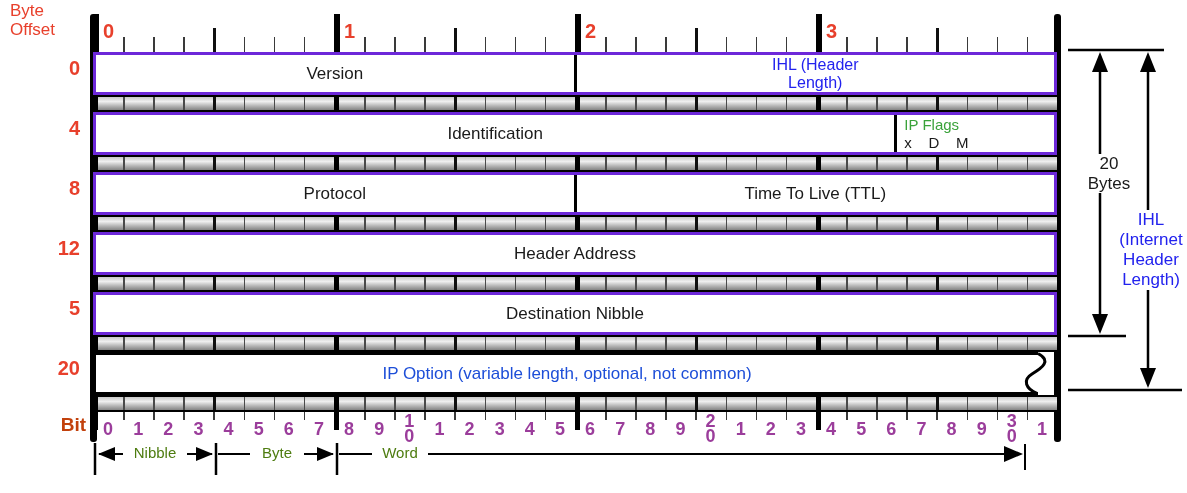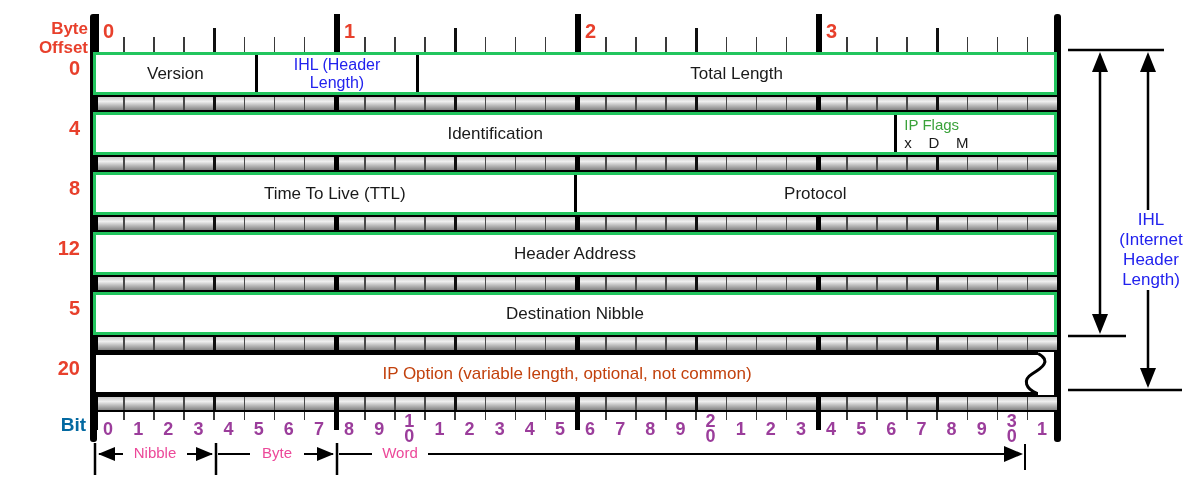--- a/index.html
+++ b/index.html
@@ -1,58 +1,58 @@
 <!DOCTYPE html>
 <html><head>
 <meta charset="utf-8">
 <style>
   * { margin:0; padding:0; box-sizing:border-box; }
   body { background:#fff; font-family:"Liberation Sans", sans-serif; }
   .canvas { position:relative; width:1187px; height:493px; background:#ffffff; overflow:hidden; }
 
   
   .red    { color:#e8402c; }
-  .purple { color:#0369a1; }
+  .purple { color:#c2410c; }
   .blue   { color:#2222ee; }
   .green  { color:#3aa23a; }
 
   .abs { position:absolute; }
 
   
-  .byte-offset-label { left:10px; top:20px; width:78px; text-align:right;
-    font-size:17px; font-weight:bold; line-height:1.1; }
+  .byte-offset-label { left:10px; top:2px; width:78px; text-align:left;
+    font-size:17px; font-weight:normal; line-height:1.1; }
   .bit-label { left:20px; top:414px; width:66px; text-align:right;
     font-size:19px; font-weight:bold; }
   .row-offset { width:74px; left:6px; text-align:right; font-size:20px; font-weight:bold; }
 
   
   .top-ruler { left:93px; top:14px; width:964px; height:38px; }
   .tick-layer { position:absolute; bottom:0; left:0; width:100%; }
   .t-bit    { height:15px; background:repeating-linear-gradient(90deg,#3a3a3a 0 1.5px,transparent 1.5px 30.125px); }
   .t-nibble { height:24px; background:repeating-linear-gradient(90deg,#101010 0 3px,transparent 3px 120.5px); }
   .t-byte   { height:38px; background:repeating-linear-gradient(90deg,#000 0 6px,transparent 6px 241px); }
   .byte-marker { position:absolute; top:6px; font-size:20px; font-weight:bold; }
 
   
   .vline { top:14px; width:7px; height:428px; background:#000; border-radius:3px; }
 
   
-  .row { left:93px; width:964px; height:43px; display:flex; border:3px solid #22c55e; background:#fff; }
+  .row { left:93px; width:964px; height:43px; display:flex; border:3px solid #6d28d9; background:#fff; }
   .cell { display:flex; flex-direction:column; align-items:center; justify-content:center;
           font-size:17px; color:#1a1a1a; text-align:center; overflow:hidden; }
   .cell + .cell { border-left:3px solid #000; }
   .cell .two-line { font-size:16px; line-height:1.12; }
   .flags-cell { align-items:flex-start; padding:2px 0 2px 7px; justify-content:center; }
   .flags-title { font-size:15px; line-height:1.15;text-align:right; }
   .flags-bits  { font-size:15px; line-height:1.15; white-space:pre; color:#1a1a1a; }
 
   
   .row-option { left:93px; top:352px; width:945px; height:43px; display:flex; background:#fff;
     border:3px solid #000; border-right:none; align-items:center; justify-content:center;
-    font-size:17px; color:#c2410c; }
+    font-size:17px; color:#1d4ed8; }
 
   
   .gray-bar { left:93px; width:964px; height:17px;
     border-top:2.5px solid #000; border-bottom:2.5px solid #000;
     background:
       repeating-linear-gradient(90deg,#000 0 5px,transparent 5px 241px),
       repeating-linear-gradient(90deg,#101010 0 3px,transparent 3px 120.5px),
       repeating-linear-gradient(90deg,#4a4a4a 0 1.5px,transparent 1.5px 30.125px),
       linear-gradient(180deg,#c9c9c9 0%,#efefef 35%,#b3b3b3 70%,#858585 100%);
   }
@@ -60,21 +60,21 @@
   
   .bit-ticks { left:93px; top:412px; width:964px; height:18px; }
   .bt-bit  { height:8px;  background:repeating-linear-gradient(90deg,#3a3a3a 0 1.5px,transparent 1.5px 30.125px); }
   .bt-byte { height:18px; background:repeating-linear-gradient(90deg,#000 0 5px,transparent 5px 241px); }
   .bit-numbers { left:93px; top:412px; width:964px; height:34px; display:flex; }
   .bitnum { flex:1; display:flex; align-items:center; justify-content:center;
     font-size:18px; font-weight:bold; color:#9b3d9b; white-space:pre;
     line-height:0.82; text-align:center; }
 
   
-  .scale-label { top:444px; font-size:15px; color:#ec4899; background:#fff;
+  .scale-label { top:444px; font-size:15px; color:#4d7c0f; background:#fff;
     text-align:center; padding:0 3px; }
 
   
   .bytes20-label { left:1078px; top:154px; width:62px; text-align:center;
     font-size:17px; line-height:1.15; background:#fff; color:#1a1a1a; }
   .ihl-long-label { left:1111px; top:210px; width:80px; text-align:center;
     font-size:17px; line-height:1.18; background:#fff; font-weight:normal; }
 
   svg { position:absolute; overflow:visible; }
 </style>
@@ -106,43 +106,40 @@
   <div class="abs vline" style="left:90px"></div>
   <div class="abs vline" style="left:1054px"></div>
 
   <div class="abs row" style="top:52px">
     <div class="cell" style="flex:4">
       <span>Version</span>
       </div>
     <div class="cell" style="flex:4">
       <span class="two-line blue" style="max-width:110px">IHL (Header Length)</span>
       </div>
-    <div class="cell" style="flex:16">
-      <span>Total Length</span>
-      </div>
   </div>
   <div class="abs gray-bar" style="top:95px"></div>
 
   <div class="abs row" style="top:112px">
     <div class="cell" style="flex:16">
       <span>Identification</span>
       </div>
     <div class="cell flags-cell" style="flex:3">
       <span class="flags-title green">IP Flags</span>
       <span class="flags-bits">x    D    M</span>
       </div>
   </div>
   <div class="abs gray-bar" style="top:155px"></div>
 
   <div class="abs row" style="top:172px">
     <div class="cell" style="flex:8">
+      <span>Protocol</span>
+      </div>
+    <div class="cell" style="flex:8">
       <span>Time To Live (TTL)</span>
-      </div>
-    <div class="cell" style="flex:8">
-      <span>Protocol</span>
       </div>
   </div>
   <div class="abs gray-bar" style="top:215px"></div>
 
   <div class="abs row" style="top:232px">
     <div class="cell" style="flex:32">
       <span>Header Address</span>
       </div>
   </div>
   <div class="abs gray-bar" style="top:275px"></div>
@@ -226,15 +223,16 @@
     <line x1="8" y1="50" x2="104" y2="50" stroke="#000" stroke-width="2.5"></line>
     <line x1="8" y1="336" x2="66" y2="336" stroke="#000" stroke-width="2.5"></line>
     <line x1="8" y1="390" x2="122" y2="390" stroke="#000" stroke-width="2.5"></line>
     <line x1="40" y1="60" x2="40" y2="325" stroke="#000" stroke-width="2.5"></line>
     <polygon points="40,52 32,72 48,72" fill="#000"></polygon>
     <polygon points="40,334 32,314 48,314" fill="#000"></polygon>
     <line x1="88" y1="60" x2="88" y2="378" stroke="#000" stroke-width="2.5"></line>
     <polygon points="88,52 80,72 96,72" fill="#000"></polygon>
     <polygon points="88,388 80,368 96,368" fill="#000"></polygon>
   </svg>
+  <div class="abs bytes20-label">20 Bytes</div>
   <div class="abs ihl-long-label blue">IHL (Internet Header Length)</div>
 
 </div>
 
 </body></html>

